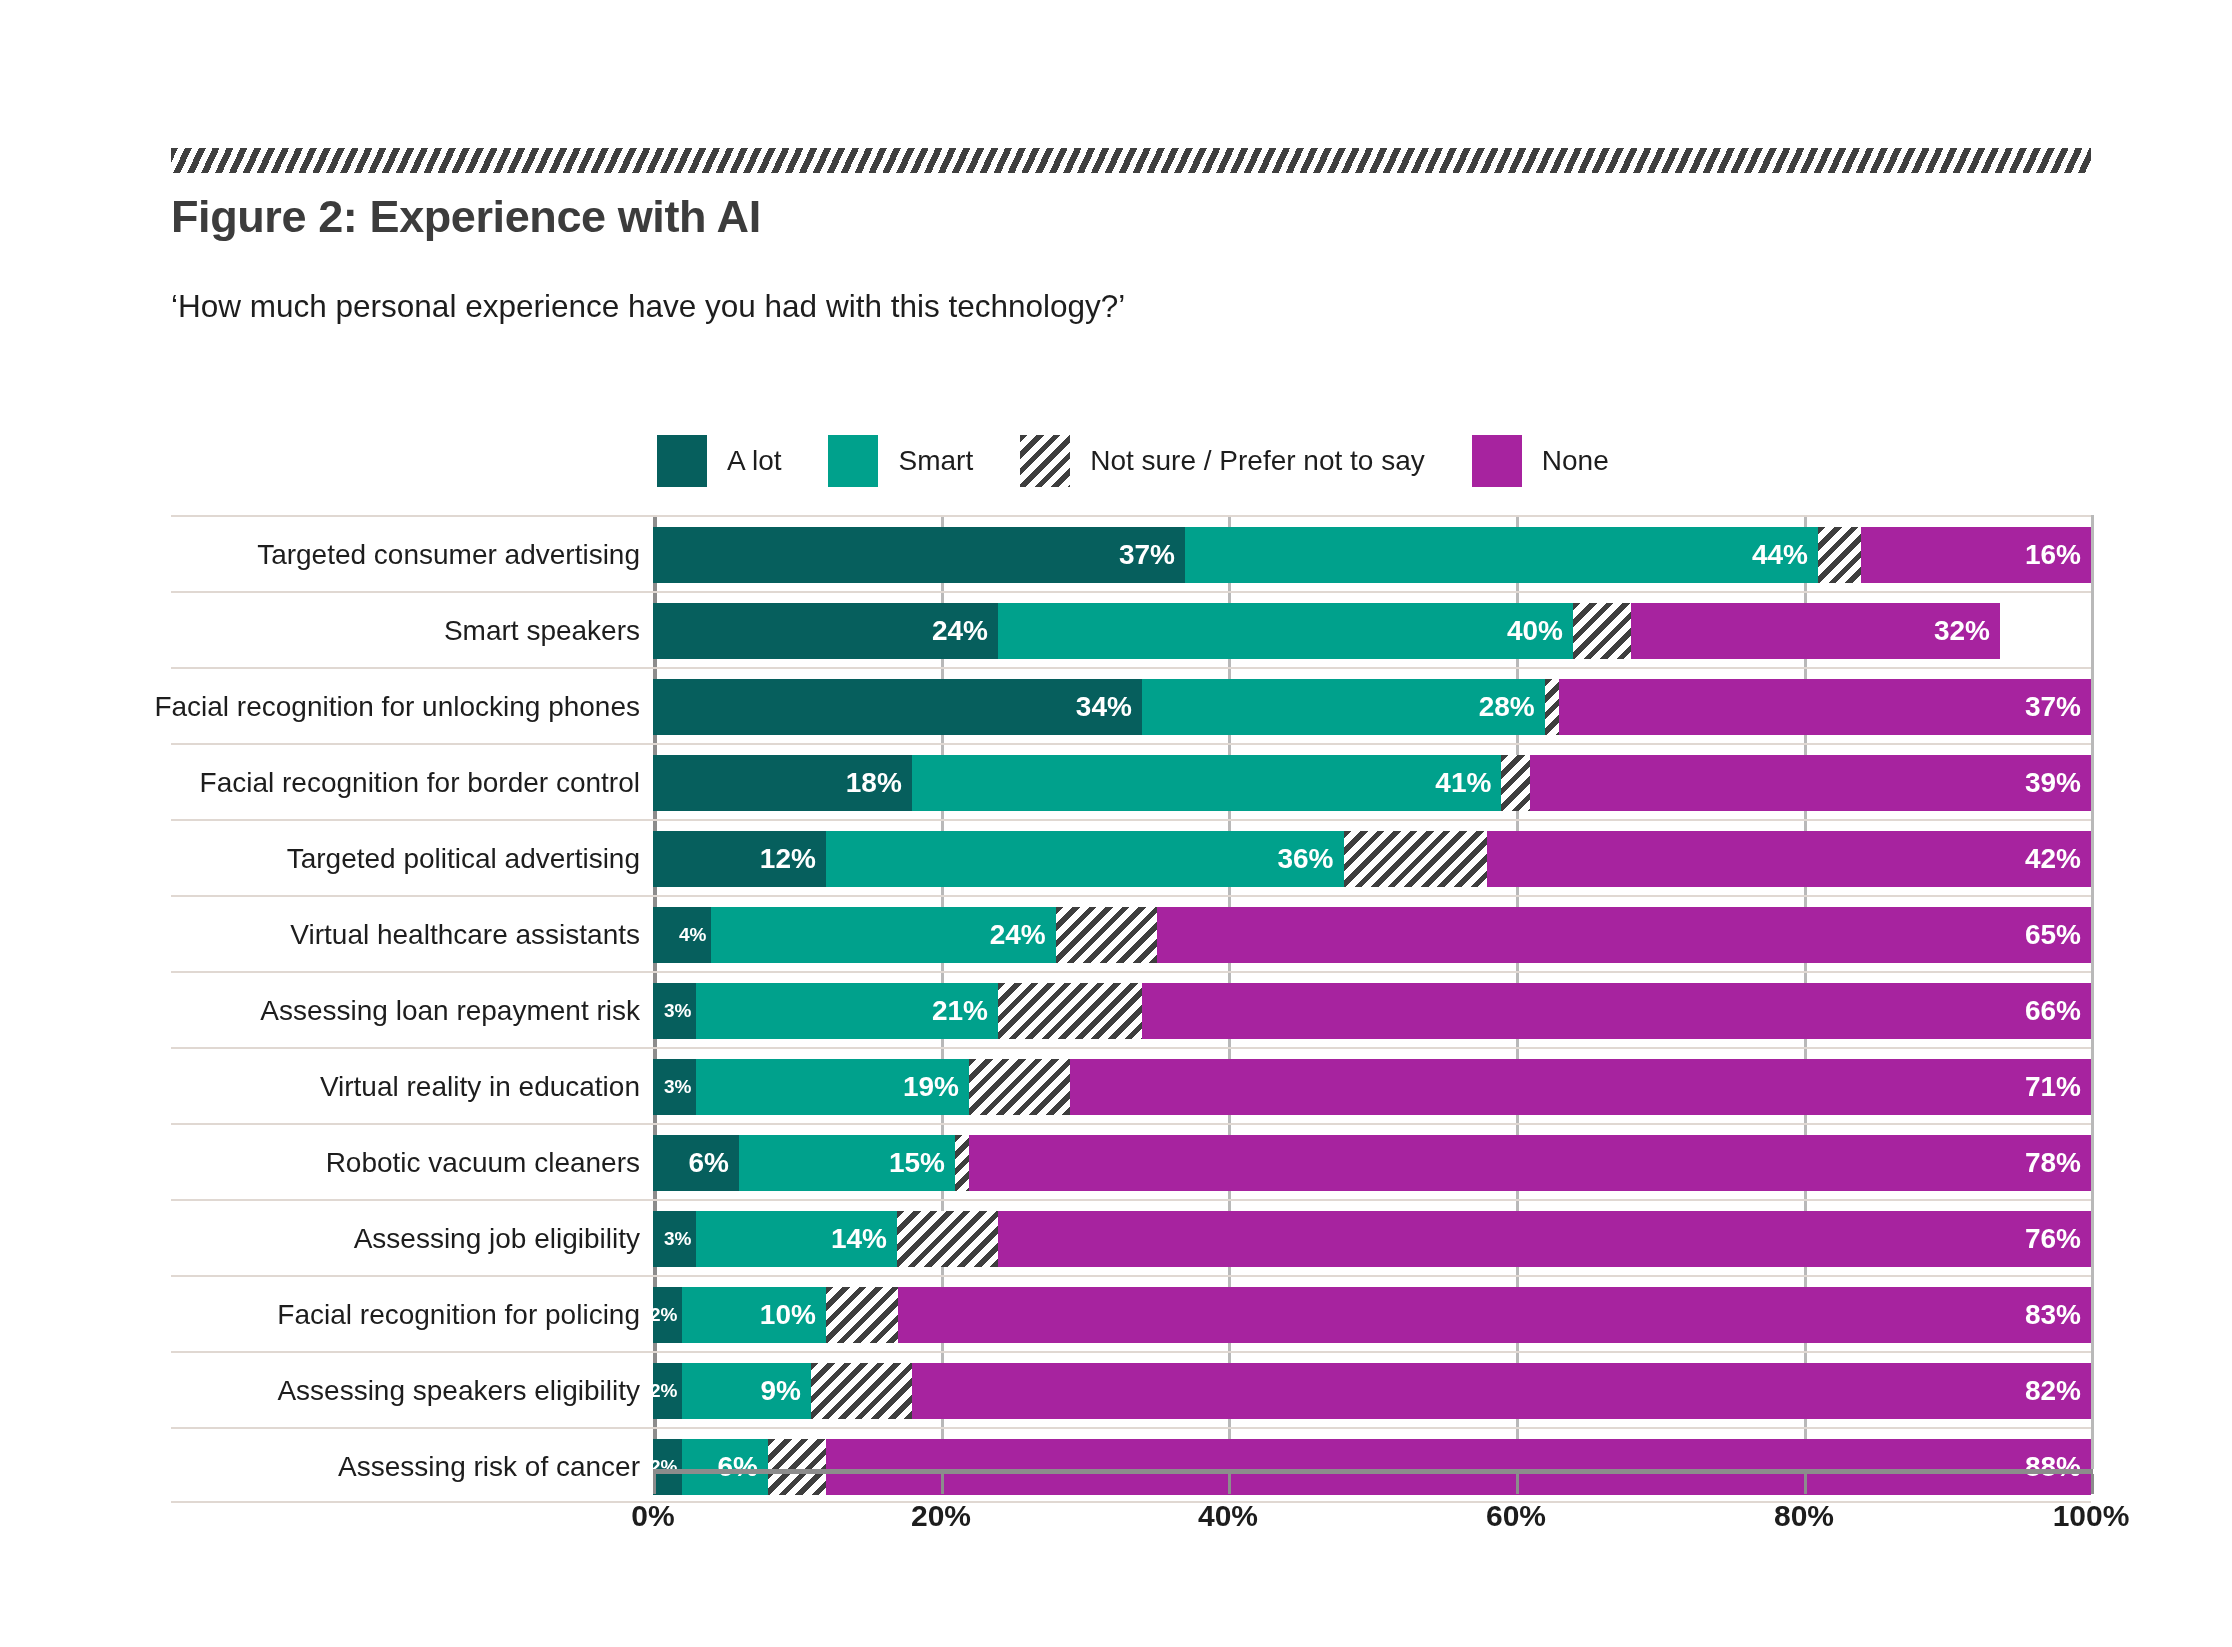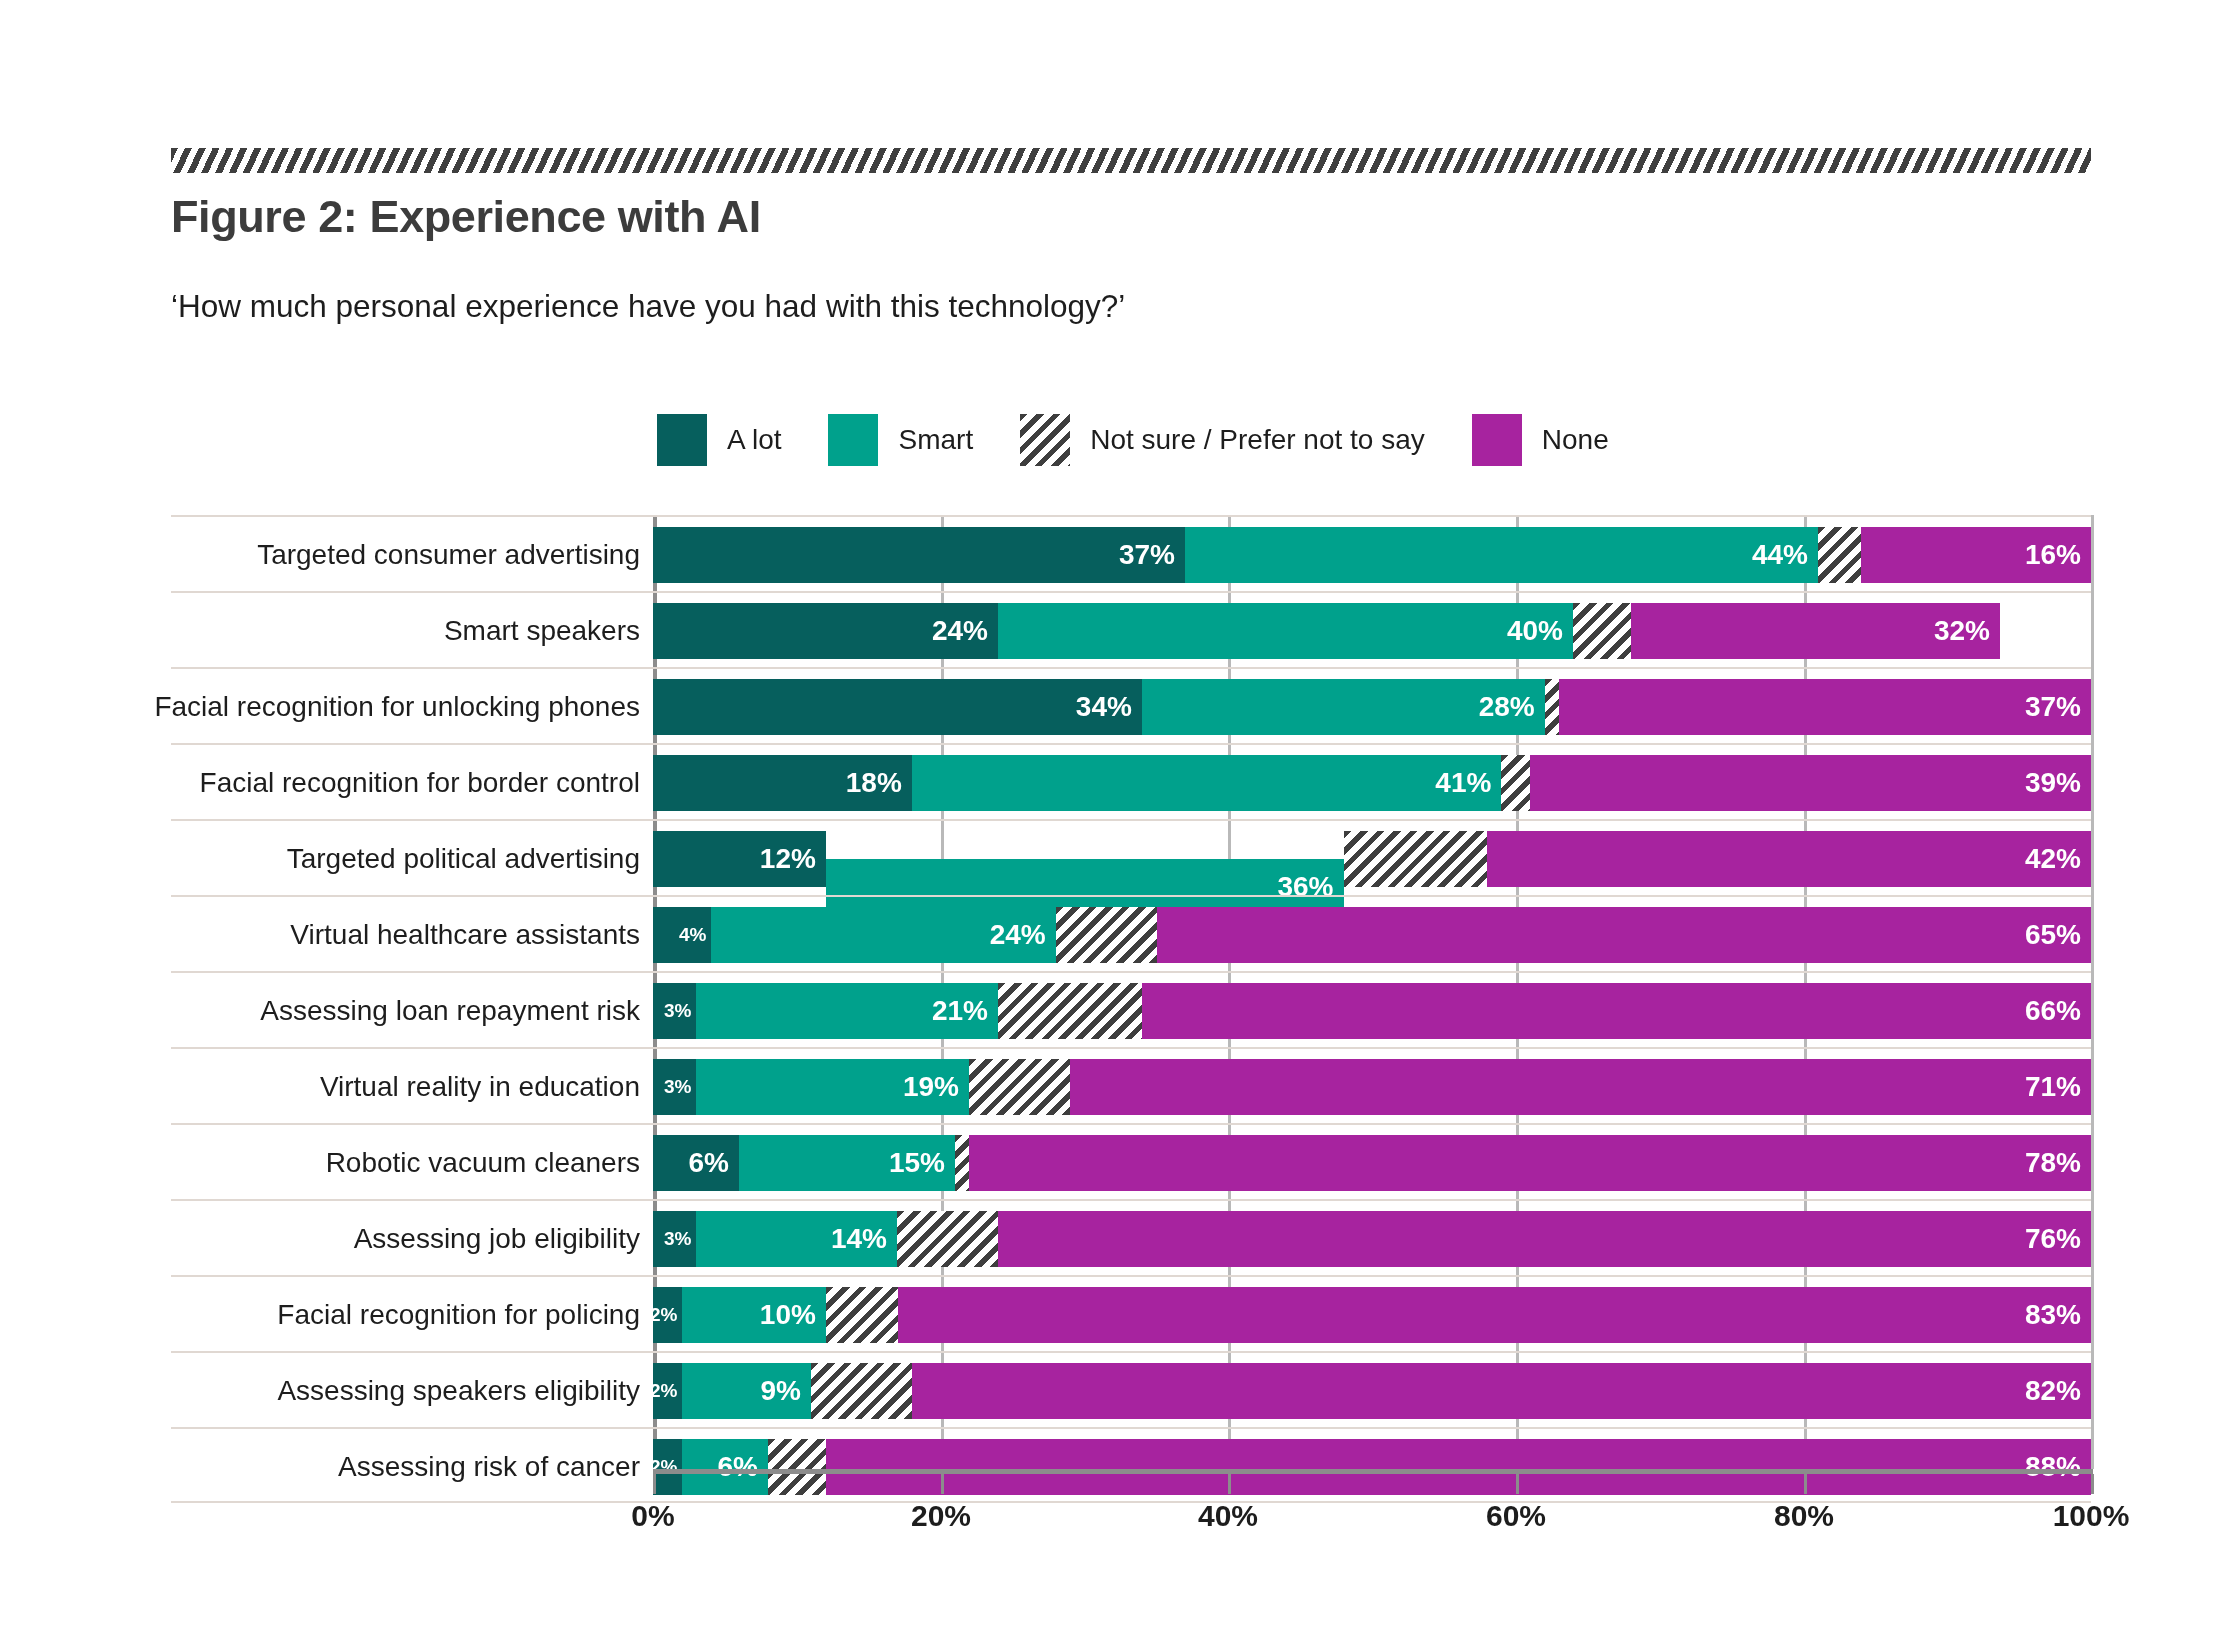--- a/index.html
+++ b/index.html
@@ -55,21 +55,21 @@
     font-size: 31.5px;
     font-weight: normal;
     color: #1d1d1d;
     white-space: nowrap;
   }
 
   
   .legend {
     position: absolute;
     left: 657px;
-    top: 412px;
+    top: 433px;
     height: 56px;
     display: flex;
     align-items: center;
     gap: 0px;
     justify-content: space-between;
   }
   .legend-item {
     display: flex;
     align-items: center;
     margin-right: 47px;
@@ -311,21 +311,21 @@
               <span class="seg-label">39%</span>
             </div>
           </div>
         </div>
         <div class="row">
           <div class="row-label">Targeted political advertising</div>
           <div class="bar">
             <div class="seg seg-alot" style="width: 173px;">
               <span class="seg-label">12%</span>
             </div>
-            <div class="seg seg-some" style="width: 518px; margin-top: 28px;">
+            <div class="seg seg-some" style="width: 518px;">
               <span class="seg-label">36%</span>
             </div>
             <div class="seg seg-notsure" style="width: 144px;"></div>
             <div class="seg seg-none" style="width: 604px;">
               <span class="seg-label">42%</span>
             </div>
           </div>
         </div>
         <div class="row">
           <div class="row-label">Virtual healthcare assistants</div>

